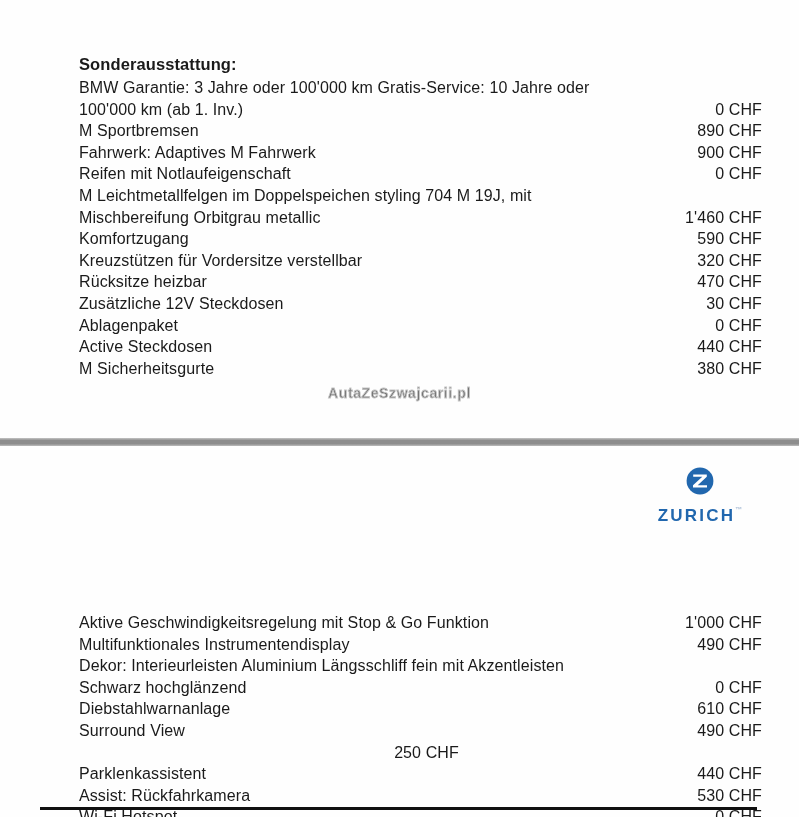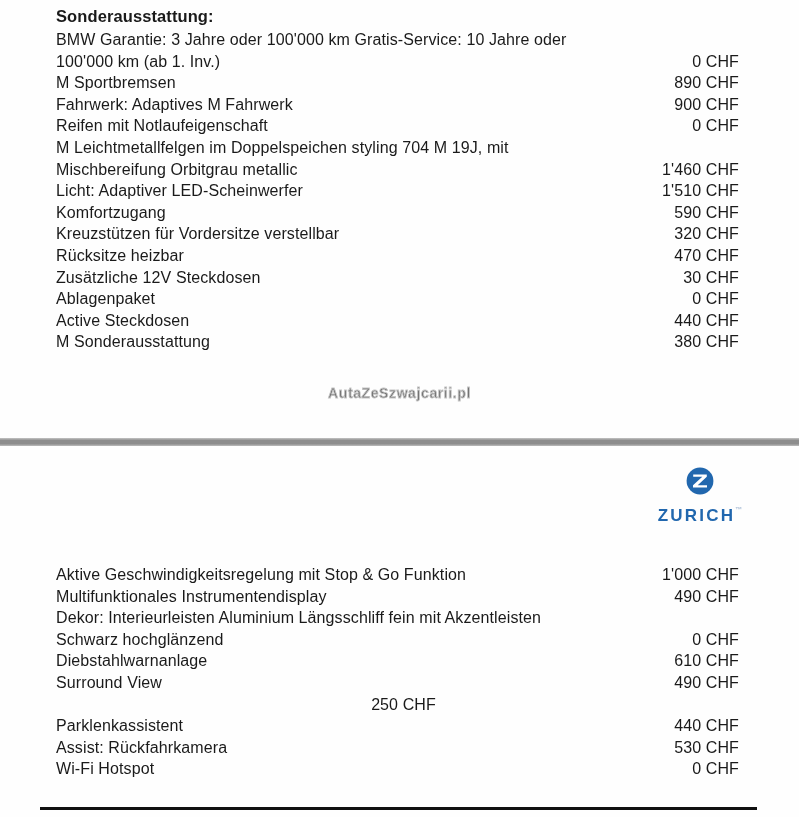--- a/index.html
+++ b/index.html
@@ -14,24 +14,25 @@
   }
   .page {
     position: relative;
     width: 799px;
     height: 817px;
     background: #fefefe;
   }
   
   .list {
     position: absolute;
-    left: 56px;
+    left: 79px;
     width: 683px;
     font-size: 16px;
     letter-spacing: 0.1px;
+    margin-top: 48px;
   }
   .list-top    { top: 5px; }
   .list-bottom { top: 564px; }
   .heading {
     font-weight: bold;
     font-size: 16.5px;
     line-height: 23px;
     margin: 0 0 1px 0;
   }
   .row {
@@ -139,26 +140,20 @@
         </div>
         <div class="row">
           <div class="label">
             <div>M Leichtmetallfelgen im Doppelspeichen styling 704 M 19J, mit</div>
             <div>Mischbereifung Orbitgrau metallic</div>
           </div>
           <div class="price">1'460 CHF</div>
         </div>
         <div class="row">
           <div class="label">
-            <div>Licht: Adaptiver LED-Scheinwerfer</div>
-          </div>
-          <div class="price">1'510 CHF</div>
-        </div>
-        <div class="row">
-          <div class="label">
             <div>Komfortzugang</div>
           </div>
           <div class="price">590 CHF</div>
         </div>
         <div class="row">
           <div class="label">
             <div>Kreuzstützen für Vordersitze verstellbar</div>
           </div>
           <div class="price">320 CHF</div>
         </div>
@@ -181,21 +176,21 @@
           <div class="price">0 CHF</div>
         </div>
         <div class="row">
           <div class="label">
             <div>Active Steckdosen</div>
           </div>
           <div class="price">440 CHF</div>
         </div>
         <div class="row">
           <div class="label">
-            <div>M Sonderausstattung</div>
+            <div>M Sicherheitsgurte</div>
           </div>
           <div class="price">380 CHF</div>
         </div>
       </div>
   </div>
 
   <div class="watermark">AutaZeSzwajcarii.pl</div>
 
   <div class="divider"></div>
 

